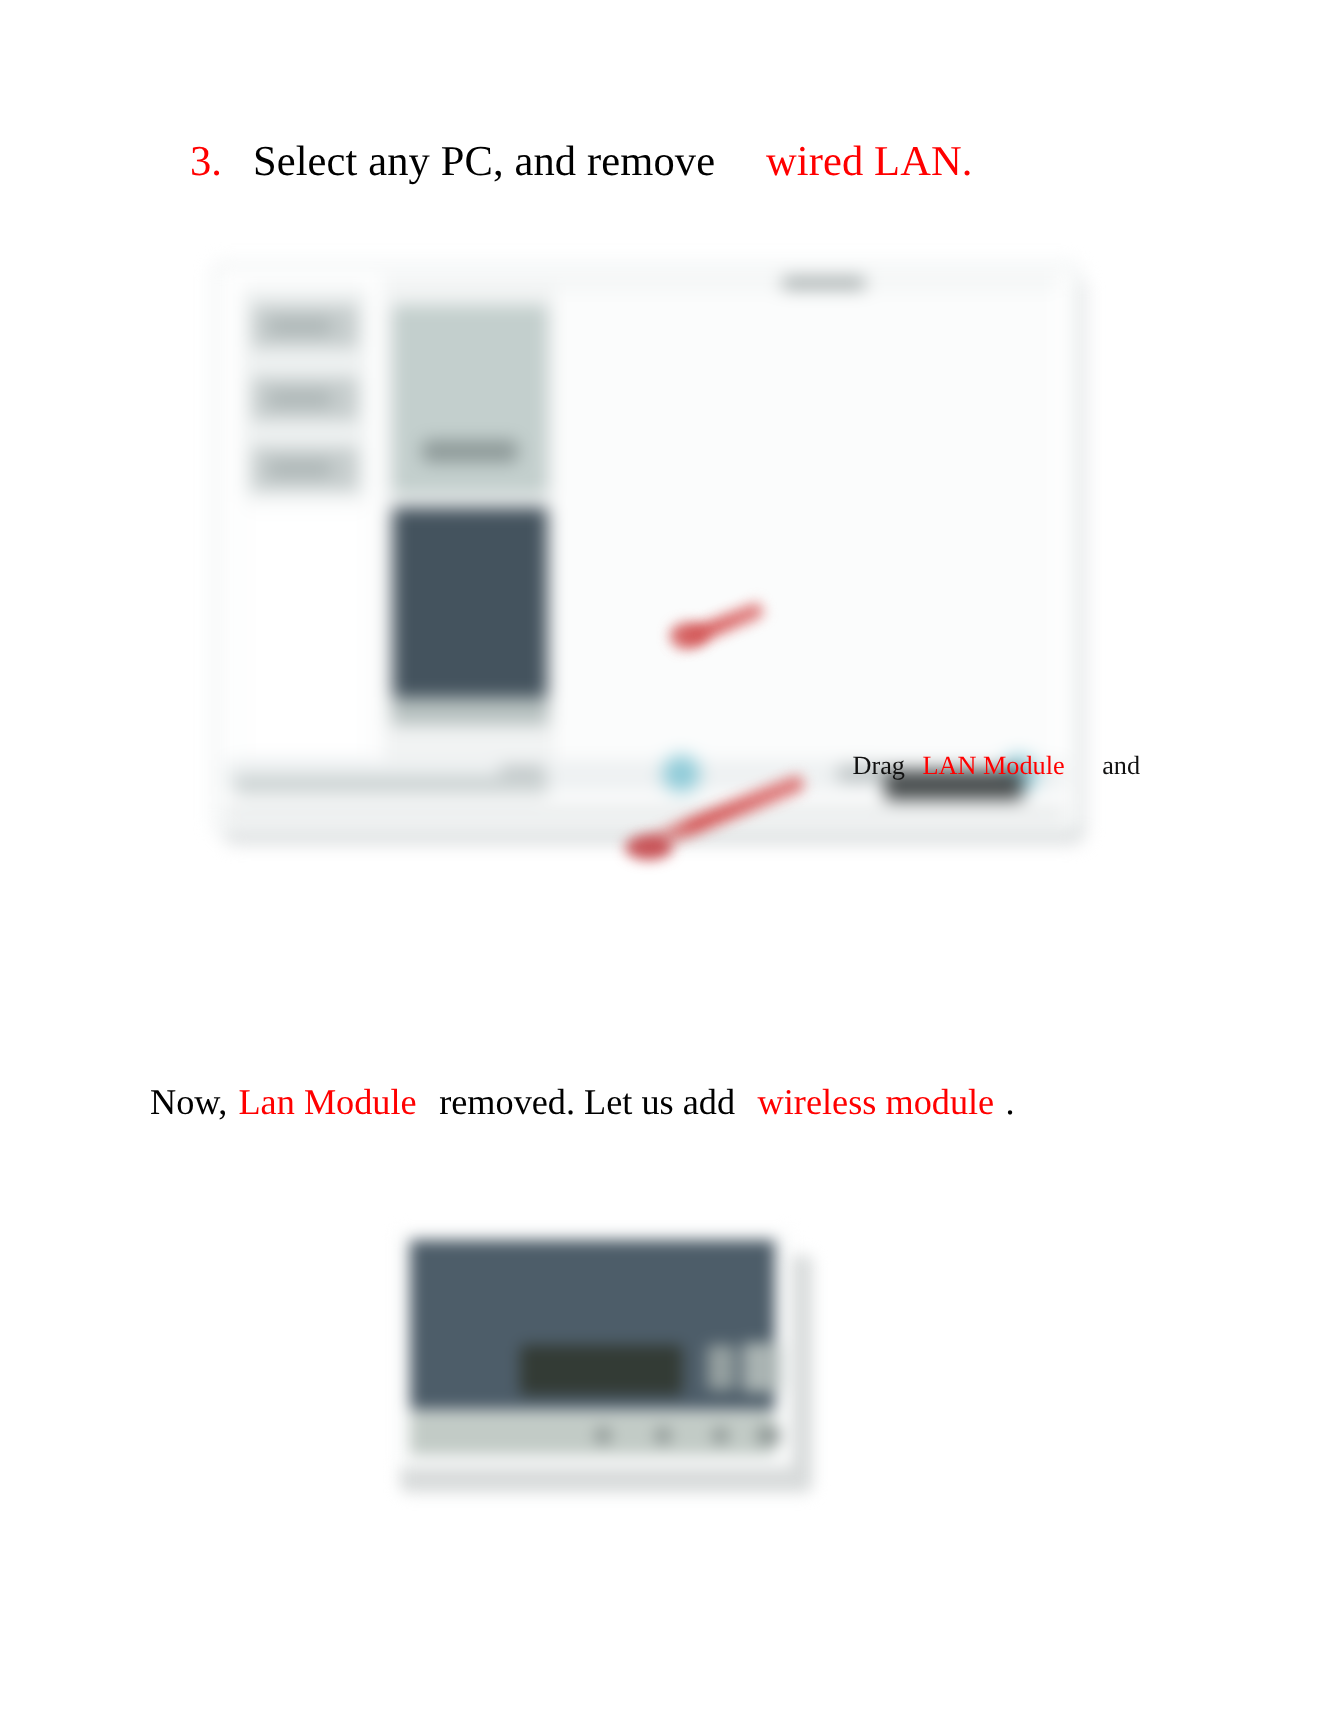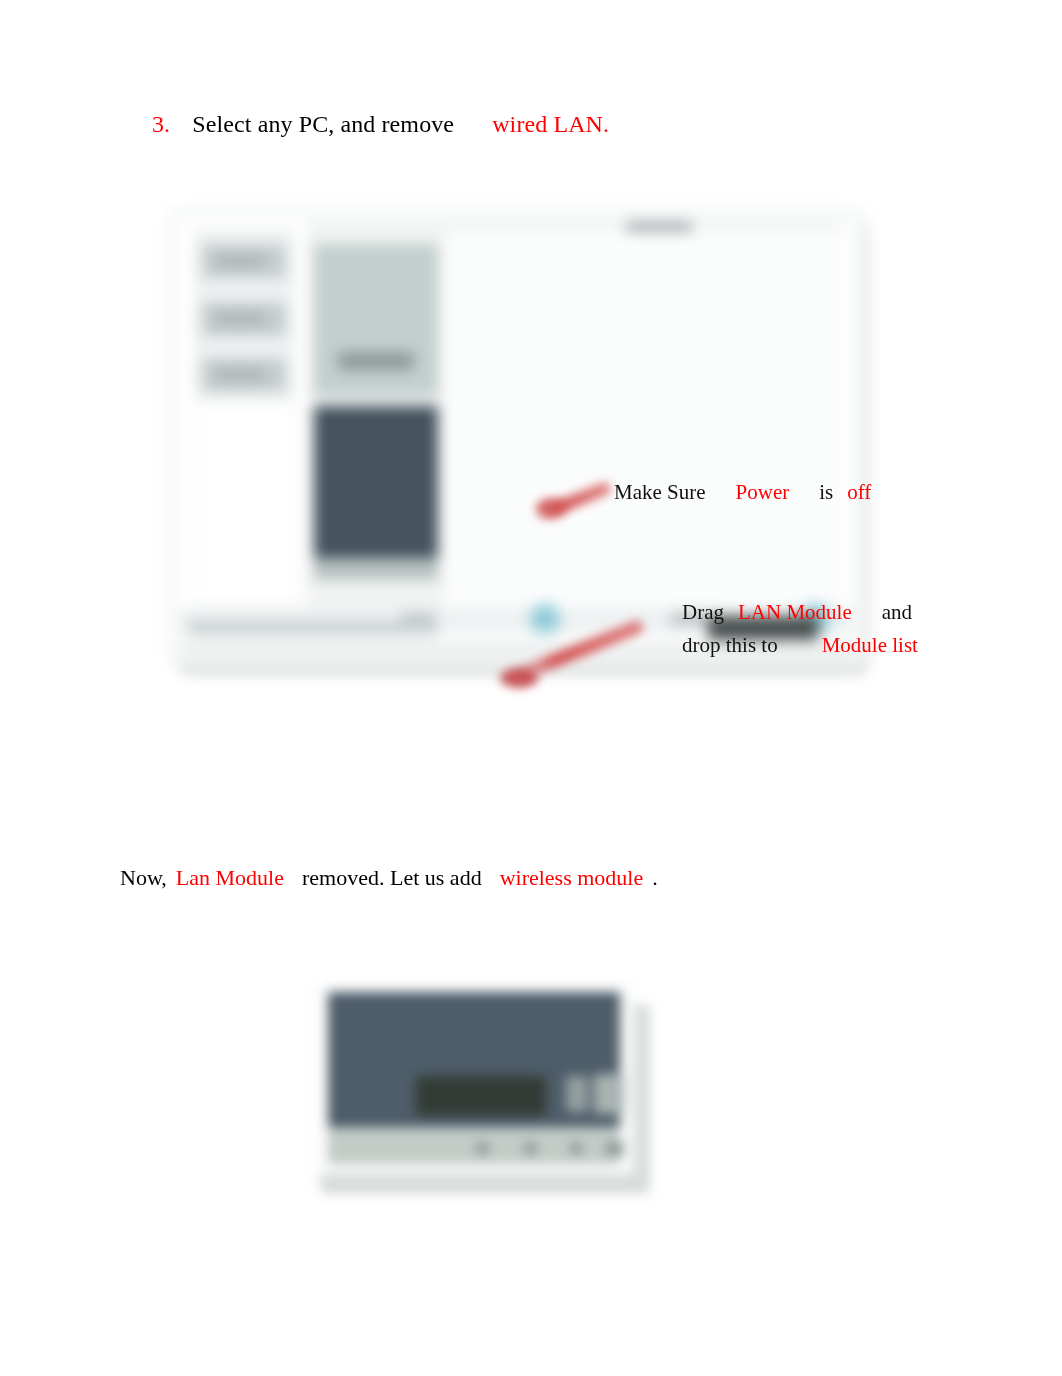--- a/index.html
+++ b/index.html
@@ -14,34 +14,34 @@
     overflow: hidden;
     font-family: "Liberation Serif", "DejaVu Serif", serif;
     color: #000000;
   }
 
   
   .heading {
     position: absolute;
     left: 152px;
     top: 110px;
-    font-size: 24px;
+    font-size: 34px;
     line-height: 1.2;
     white-space: nowrap;
     letter-spacing: 0.1px;
   }
   .heading .num { color: #ff0000; }
   .heading .gap { display: inline-block; width: 16px; }
   .red { color: #ff0000; }
 
   .para-bottom {
     position: absolute;
     left: 120px;
     top: 865px;
-    font-size: 22px;
+    font-size: 29px;
     line-height: 1.2;
     white-space: nowrap;
   }
   .para-bottom .sp { display: inline-block; width: 9px; }
   .para-bottom .sp-wide { display: inline-block; width: 18px; }
 
   
   .fig1-wrap {
     position: absolute;
     left: 148px;
@@ -395,29 +395,23 @@
         <div class="f1-footer"></div>
       </div>
     </div>
   </div>
 
   <div class="arrow arrow-1"></div>
   <div class="arrow-1-head"></div>
   <div class="arrow arrow-2"></div>
   <div class="arrow-2-head"></div>
 
-  <div class="anno anno-power">
-    <span>Make Sure</span><span class="sp-lg"></span><span class="red">Power</span><span class="sp-lg"></span><span>is</span><span class="sp"></span><span class="red">off</span>
-  </div>
 
   <div class="anno anno-drag">
     <span>Drag</span><span class="sp"></span><span class="red">LAN Module</span><span class="sp-lg"></span><span>and</span>
-    <span class="line2">
-      <span>drop this to</span><span class="sp-lg"></span><span class="sp"></span><span class="red">Module list</span>
-    </span>
   </div>
 </div>
 
 <div class="para-bottom">
   <span>Now,</span><span class="sp"></span><span class="red">Lan Module</span><span class="sp-wide"></span><span>removed. Let us add</span><span class="sp-wide"></span><span class="red">wireless module</span><span class="sp"></span><span>.</span>
 </div>
 
 <div class="fig2-wrap">
   <div class="fig2">
     <div class="f2-shadow"></div>

